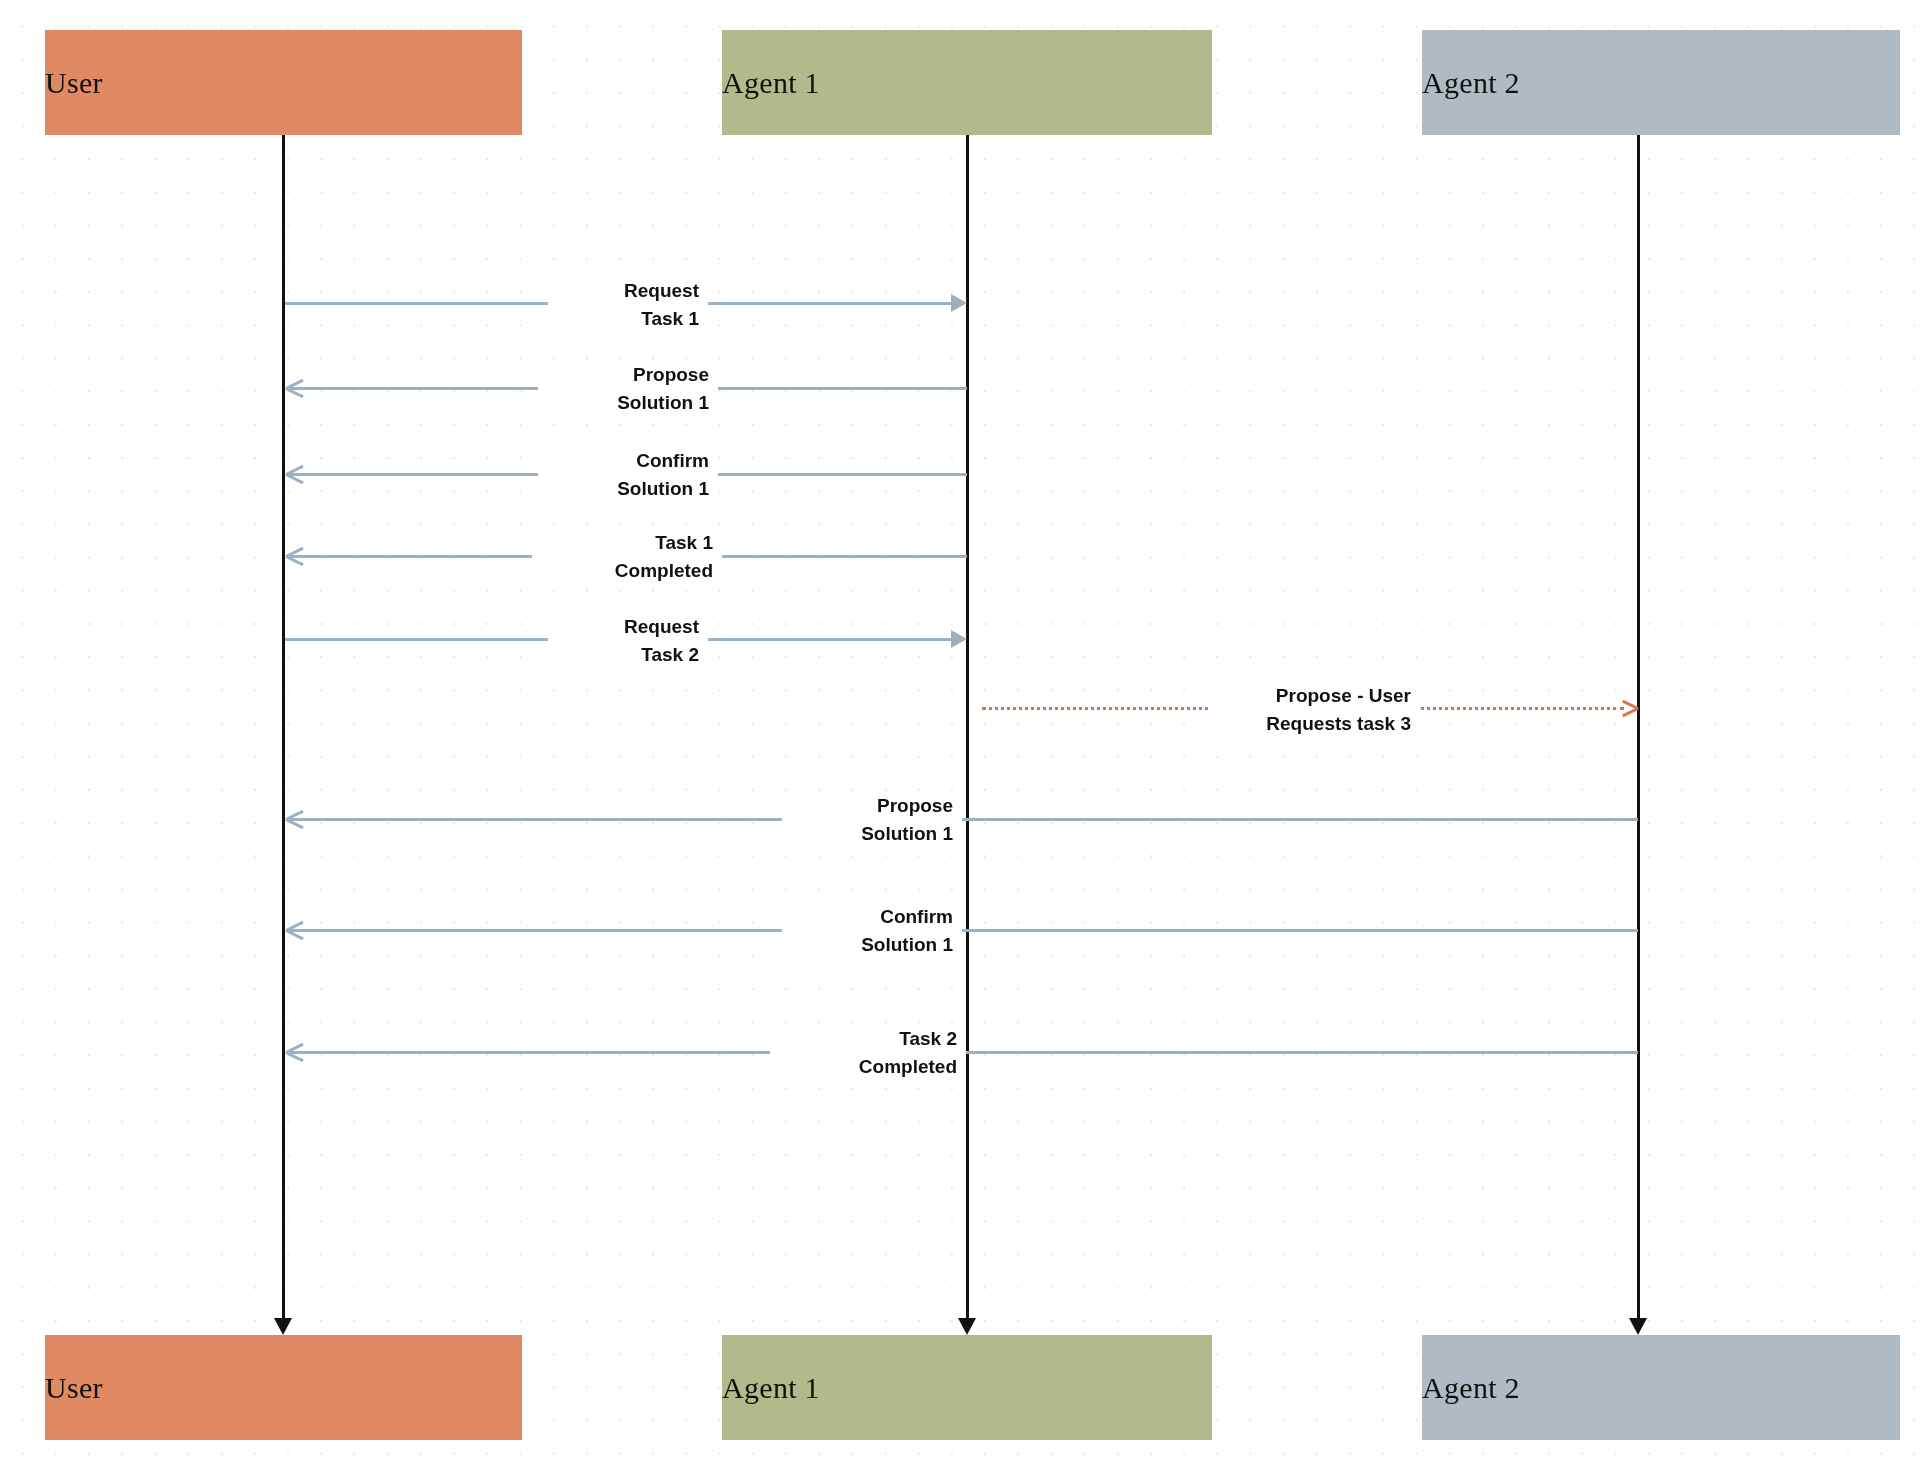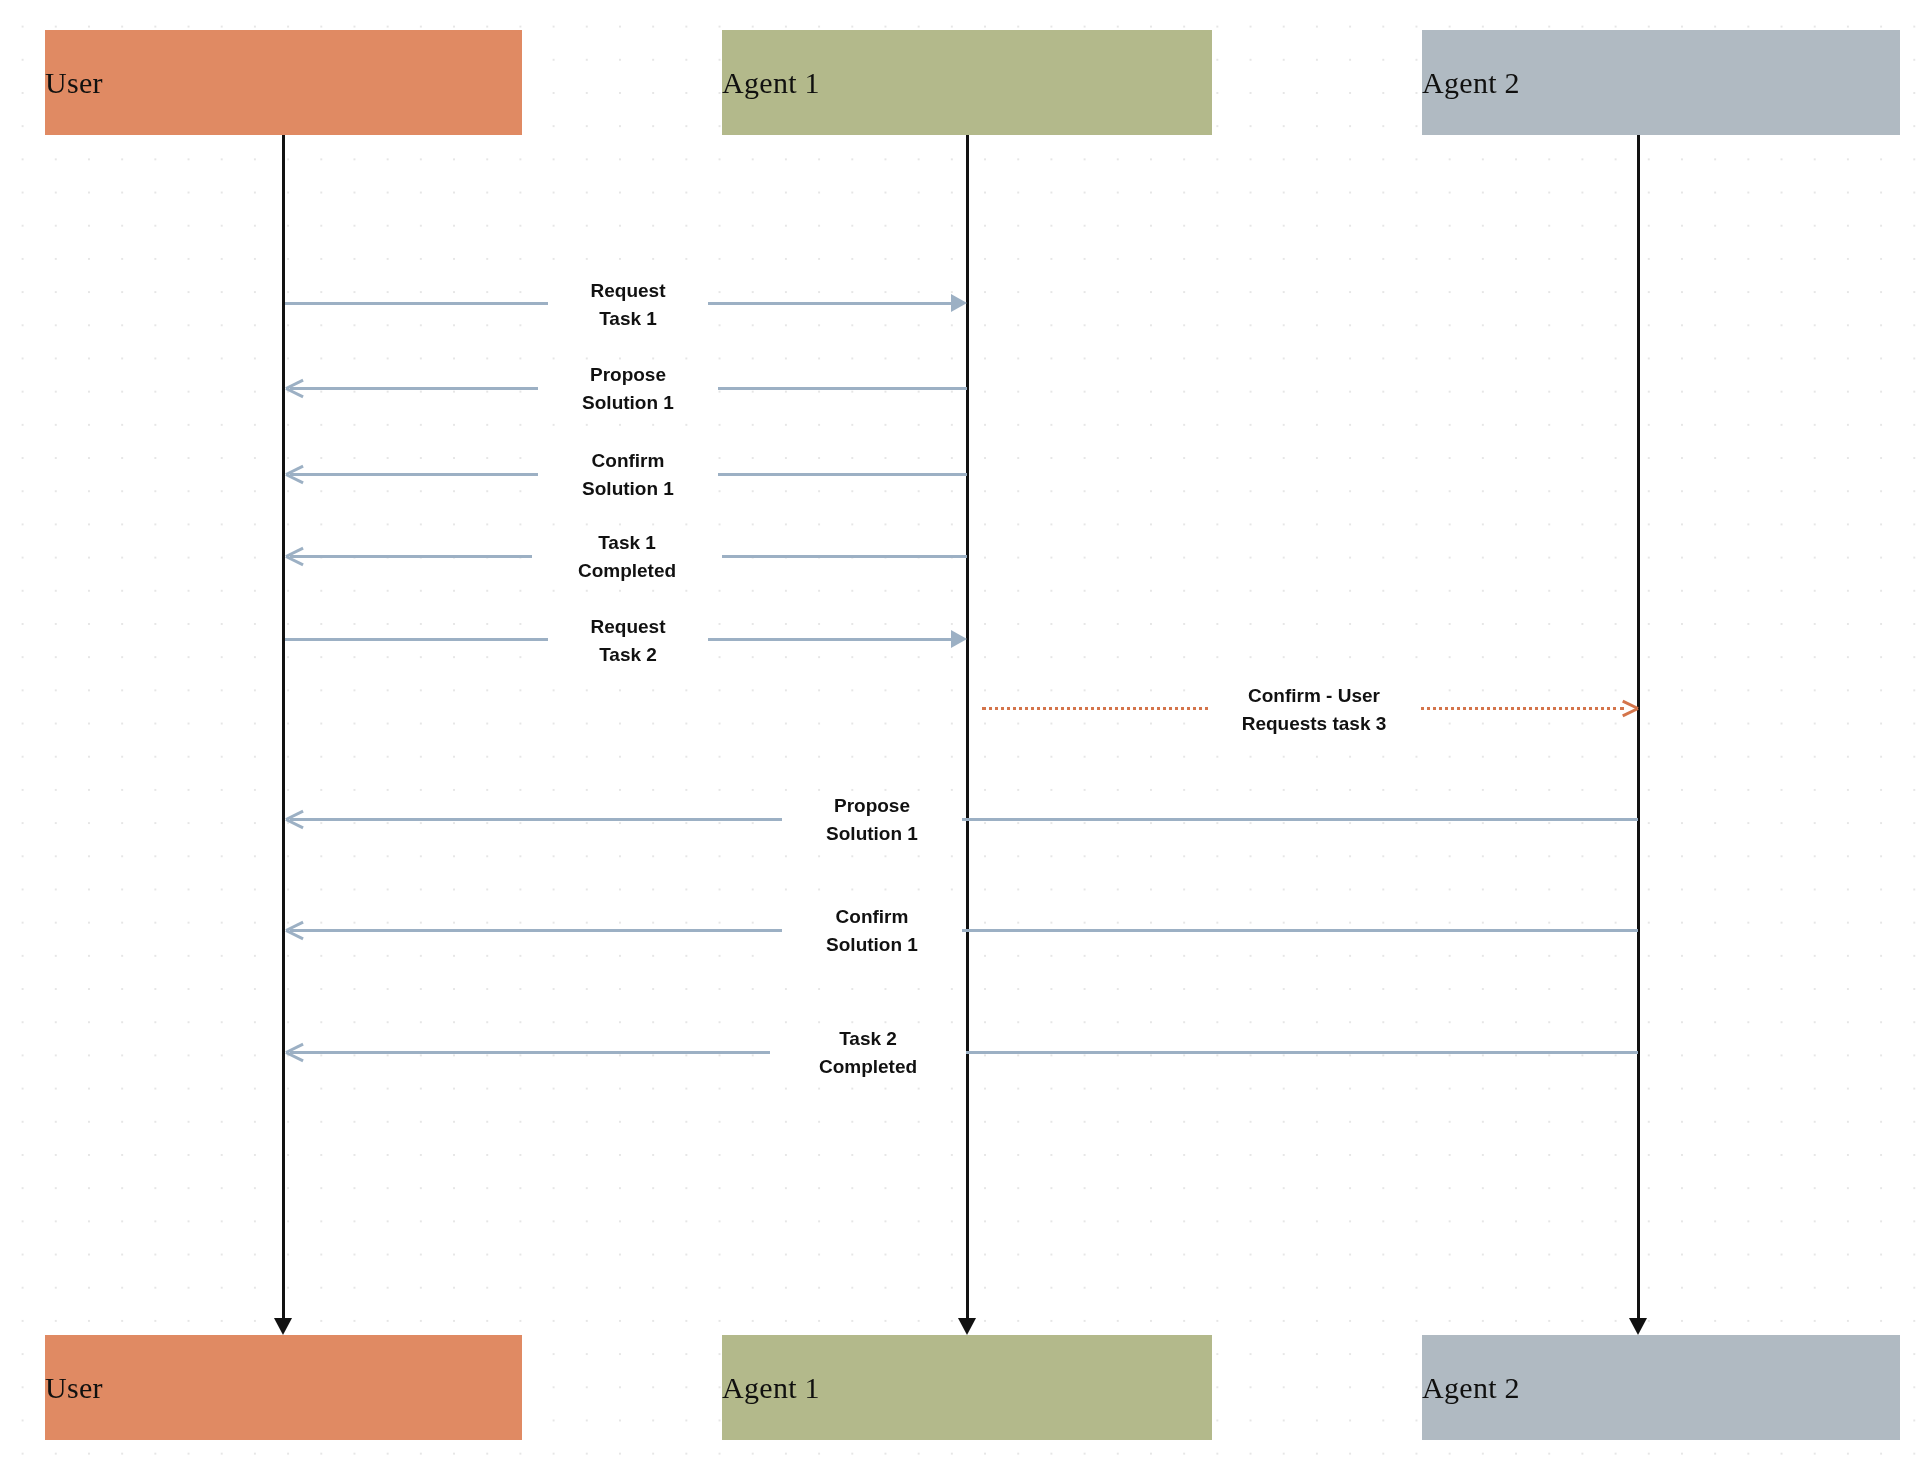--- a/index.html
+++ b/index.html
@@ -60,21 +60,21 @@
     position:absolute;
     left:0;top:8px;
     width:19px;height:3px;
     background:#9cb0c4;
     transform-origin:left center;
   }
   .msg-arrow-left::before{transform:rotate(-26deg);}
   .msg-arrow-left::after{transform:rotate(26deg);}
   .msg-label{
     position:absolute;
-    text-align:center;
+    text-align:right;
     font-family:"Liberation Sans", sans-serif;
     font-size:19px;
     font-weight:bold;
     color:#111111;
     line-height:1.45;
     background:#ffffff;
     padding:0 9px;
     white-space:nowrap;
     box-sizing:border-box;
   }
@@ -156,21 +156,21 @@
   <div class="msg-line" style="left:285px;top:638px;width:666px;"></div>
   <div class="msg-arrow-right" style="left:951px;top:630px;"></div>
   <div class="msg-label" style="left:548px;top:613px;width:160px;">
     <div>Request</div>
     <div>Task 2</div>
   </div>
 
   <div class="handoff-line" style="left:982px;top:707px;width:642px;"></div>
   <div class="handoff-arrow" style="left:1620px;top:698px;"></div>
   <div class="msg-label" style="left:1208px;top:682px;width:212px;">
-    <div>Confirm - User</div>
+    <div>Propose - User</div>
     <div>Requests task 3</div>
   </div>
 
   <div class="msg-line" style="left:290px;top:818px;width:1348px;"></div>
   <div class="msg-arrow-left" style="left:286px;top:810px;"></div>
   <div class="msg-label" style="left:782px;top:792px;width:180px;">
     <div>Propose</div>
     <div>Solution 1</div>
   </div>
 

